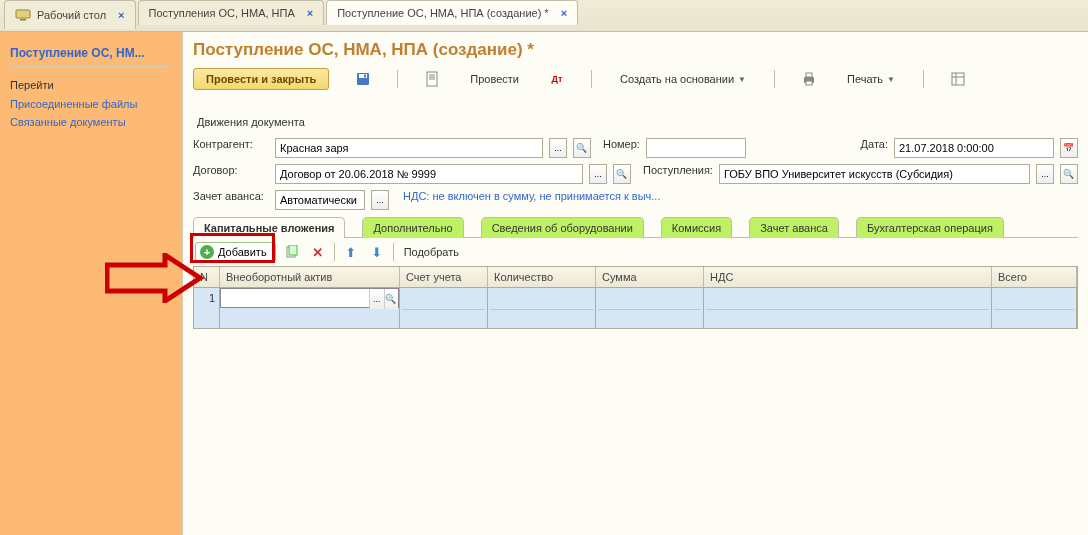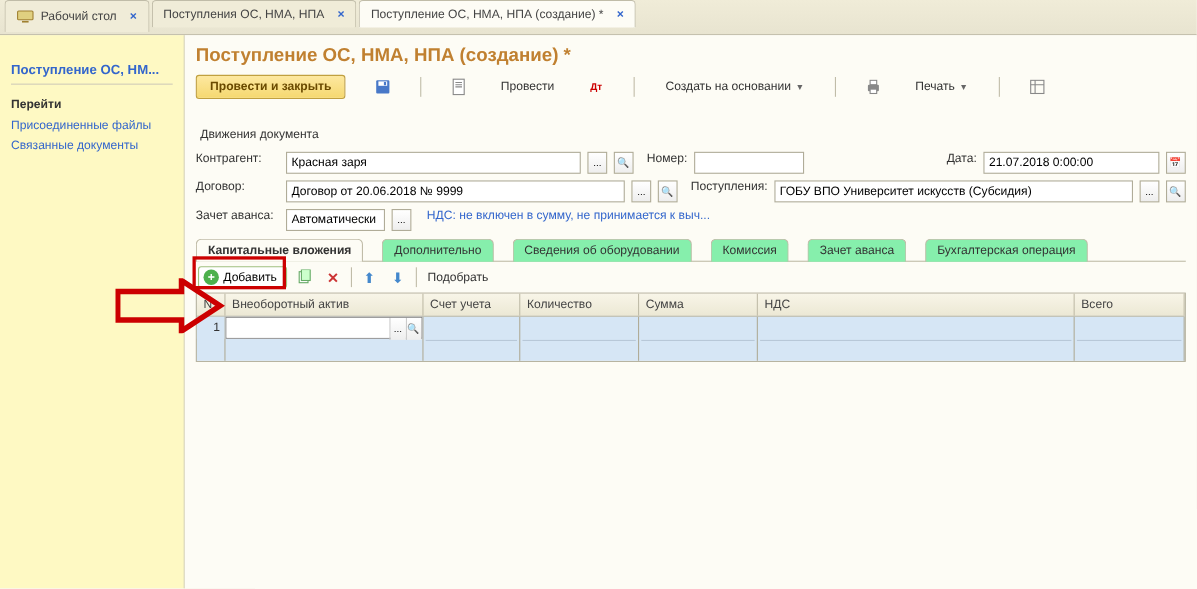--- a/index.html
+++ b/index.html
@@ -51,40 +51,40 @@
     }
 
     
     .main {
       display: flex;
       height: calc(100% - 32px);
     }
 
     
     .sidebar {
-      width: 168px;
-      background: #fef9c3;
+      width: 183px;
+      background: #fdba74;
       border-right: 1px solid #d0ccb8;
-      padding: 18px 10px;
+      padding: 8px 10px;
     }
     .sidebar-title {
       font-weight: bold;
       color: #36c;
       padding: 6px 0;
       border-bottom: 1px solid #d0ccb8;
       font-size: 12px;
       white-space: nowrap;
       overflow: hidden;
       text-overflow: ellipsis;
     }
     .sidebar-section {
       margin-top: 8px;
     }
     .sidebar-section-title {
-      font-weight: bold;
+      font-weight: normal;
       color: #333;
       padding: 4px 0;
     }
     .sidebar-link {
       color: #36c;
       padding: 3px 0;
       cursor: pointer;
     }
 
     
@@ -181,21 +181,21 @@
       display: flex;
       gap: 17px;
       margin-top: 6px;
       border-bottom: 1px solid #c0bca8;
     }
     .sub-tab {
       padding: 4px 10px;
       border: 1px solid #c0bca8;
       border-bottom: none;
       border-radius: 5px 5px 0 0;
-      background: #86efac;
+      background: #bef264;
       cursor: pointer;
       font-size: 11px;
       position: relative;
       top: 1px;
     }
     .sub-tab.active {
       background: #fdfcf5;
       font-weight: bold;
     }
 

